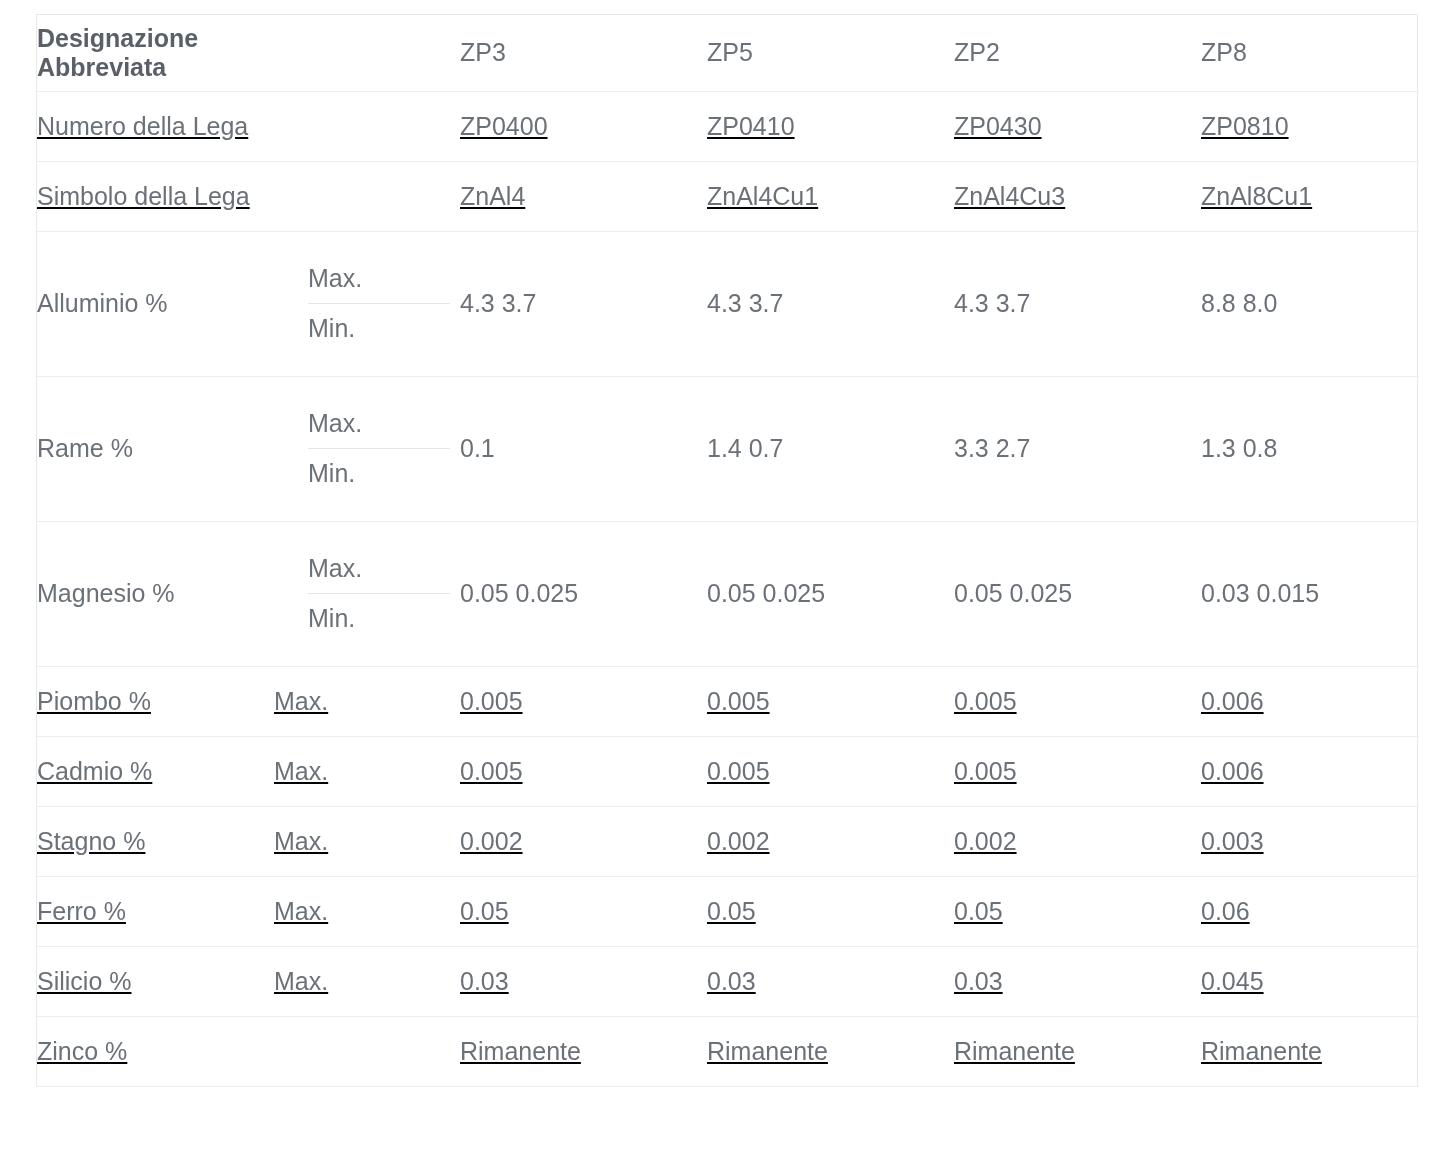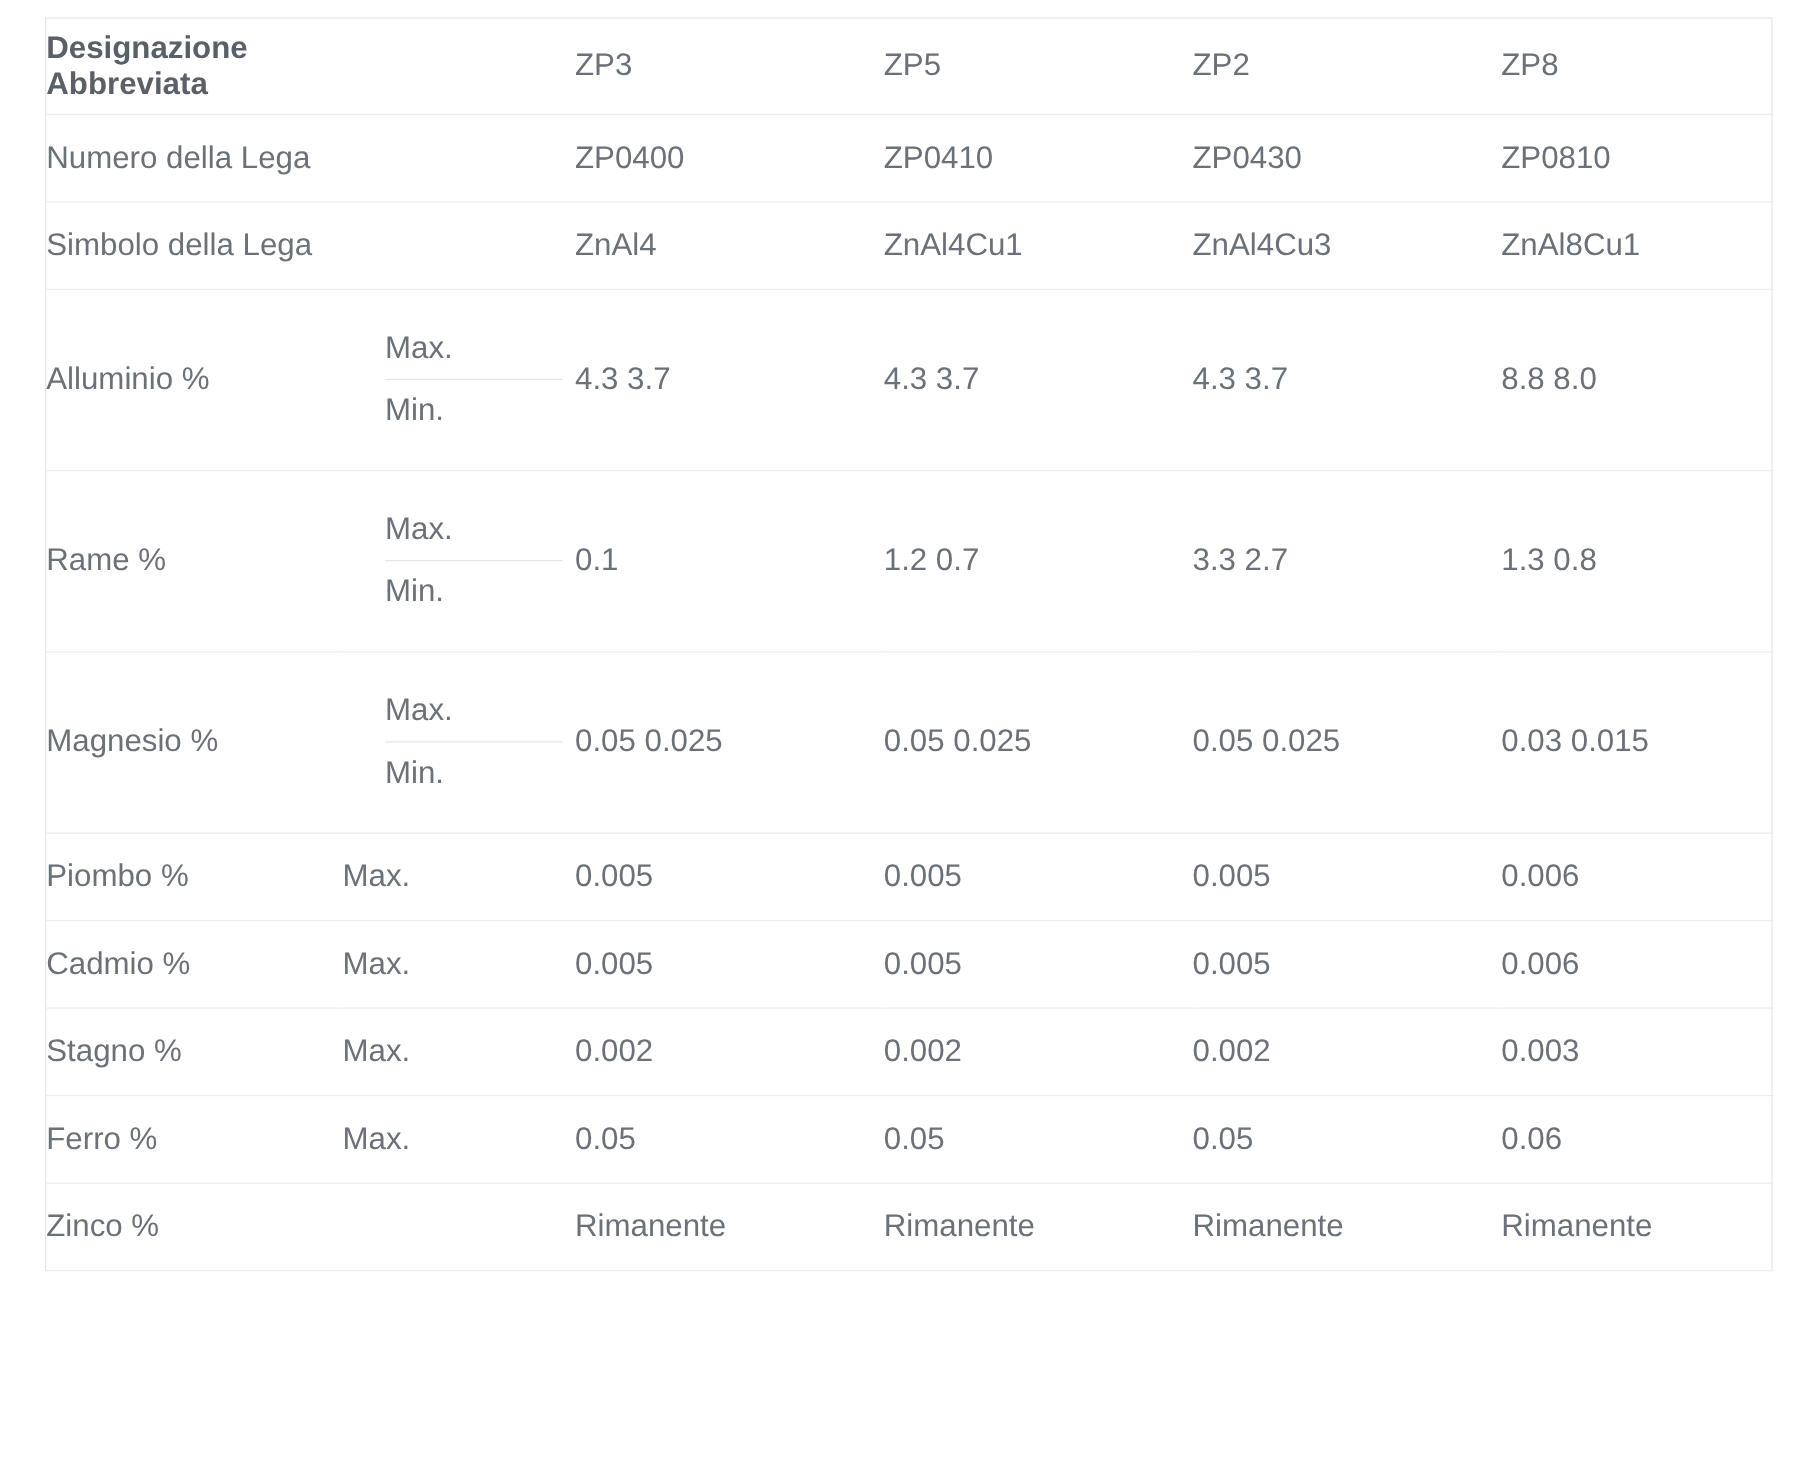--- a/index.html
+++ b/index.html
@@ -49,21 +49,21 @@
     padding-left: 30px;
   }
   .cell-mm {
     padding-left: 34px;
   }
   .cell-val {
     padding-left: 27px;
   }
   .row-h { height: 76px; }
   .row-tall { height: 145px; margin-left: 15px; }
-  .row-std { height: 70px; }
+  .row-std { height: 70px; text-decoration: underline; }
 
   .hdr {
     font-weight: bold;
     color: #5a6068;
   }
   .minmax {
     display: flex;
     flex-direction: column;
     justify-content: center;
     height: 100%;
@@ -155,21 +155,21 @@
               <span class="label-mid">Rame %</span>
             </td>
             <td>
               <div class="minmax mm-cell-inner">
                 <div class="mm-top">Max.</div>
                 <div class="mm-sep"></div>
                 <div class="mm-bot">Min.</div>
               </div>
             </td>
             <td class="cell-val"><span>0.1</span></td>
-            <td class="cell-val"><span>1.2 0.7</span></td>
+            <td class="cell-val"><span>1.4 0.7</span></td>
             <td class="cell-val"><span>3.3 2.7</span></td>
             <td class="cell-val"><span>1.3 0.8</span></td>
           </tr>
           <tr class="row-tall">
             <td class="cell-label">
               <span class="label-mid">Magnesio %</span>
             </td>
             <td>
               <div class="minmax mm-cell-inner">
                 <div class="mm-top">Max.</div>
@@ -217,20 +217,30 @@
               <span class="label-mid">Ferro %</span>
             </td>
             <td class="cell-mm"><span>Max.</span></td>
             <td class="cell-val"><span>0.05</span></td>
             <td class="cell-val"><span>0.05</span></td>
             <td class="cell-val"><span>0.05</span></td>
             <td class="cell-val"><span>0.06</span></td>
           </tr>
           <tr class="row-std">
             <td class="cell-label">
+              <span class="label-mid">Silicio %</span>
+            </td>
+            <td class="cell-mm"><span>Max.</span></td>
+            <td class="cell-val"><span>0.03</span></td>
+            <td class="cell-val"><span>0.03</span></td>
+            <td class="cell-val"><span>0.03</span></td>
+            <td class="cell-val"><span>0.045</span></td>
+          </tr>
+          <tr class="row-std">
+            <td class="cell-label">
               <span class="label-mid">Zinco %</span>
             </td>
             <td class="cell-mm"><span></span></td>
             <td class="cell-val"><span>Rimanente</span></td>
             <td class="cell-val"><span>Rimanente</span></td>
             <td class="cell-val"><span>Rimanente</span></td>
             <td class="cell-val"><span>Rimanente</span></td>
           </tr>
         </tbody>
     </table>

